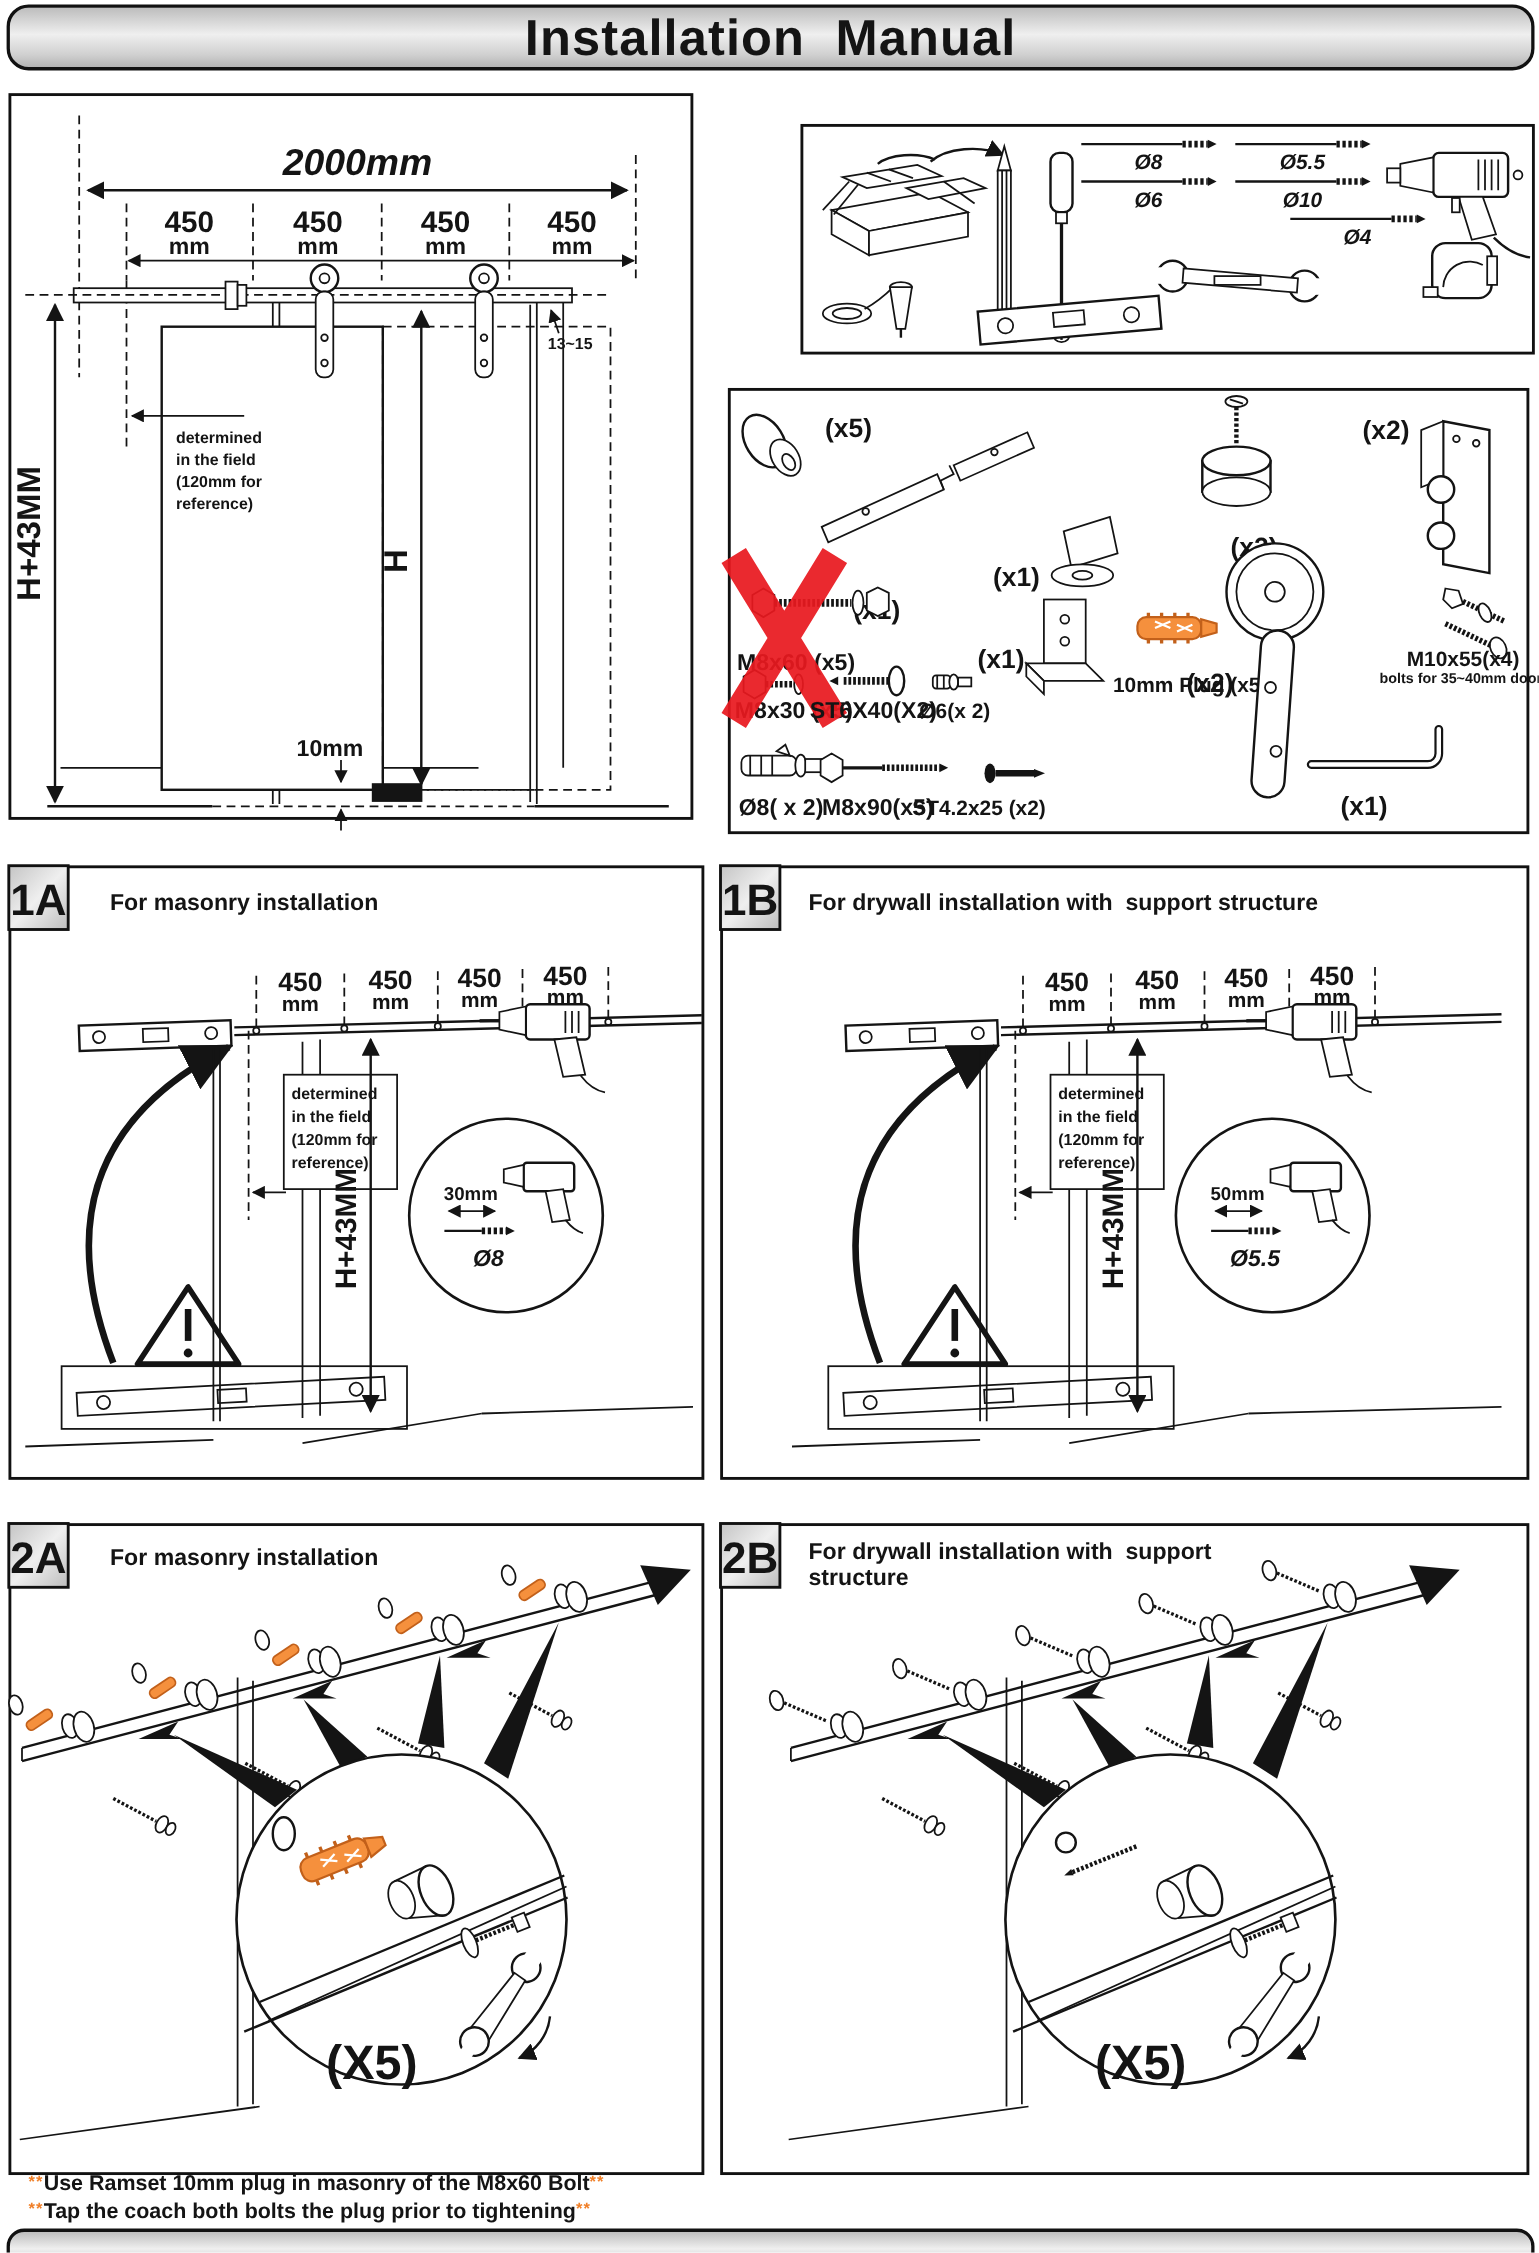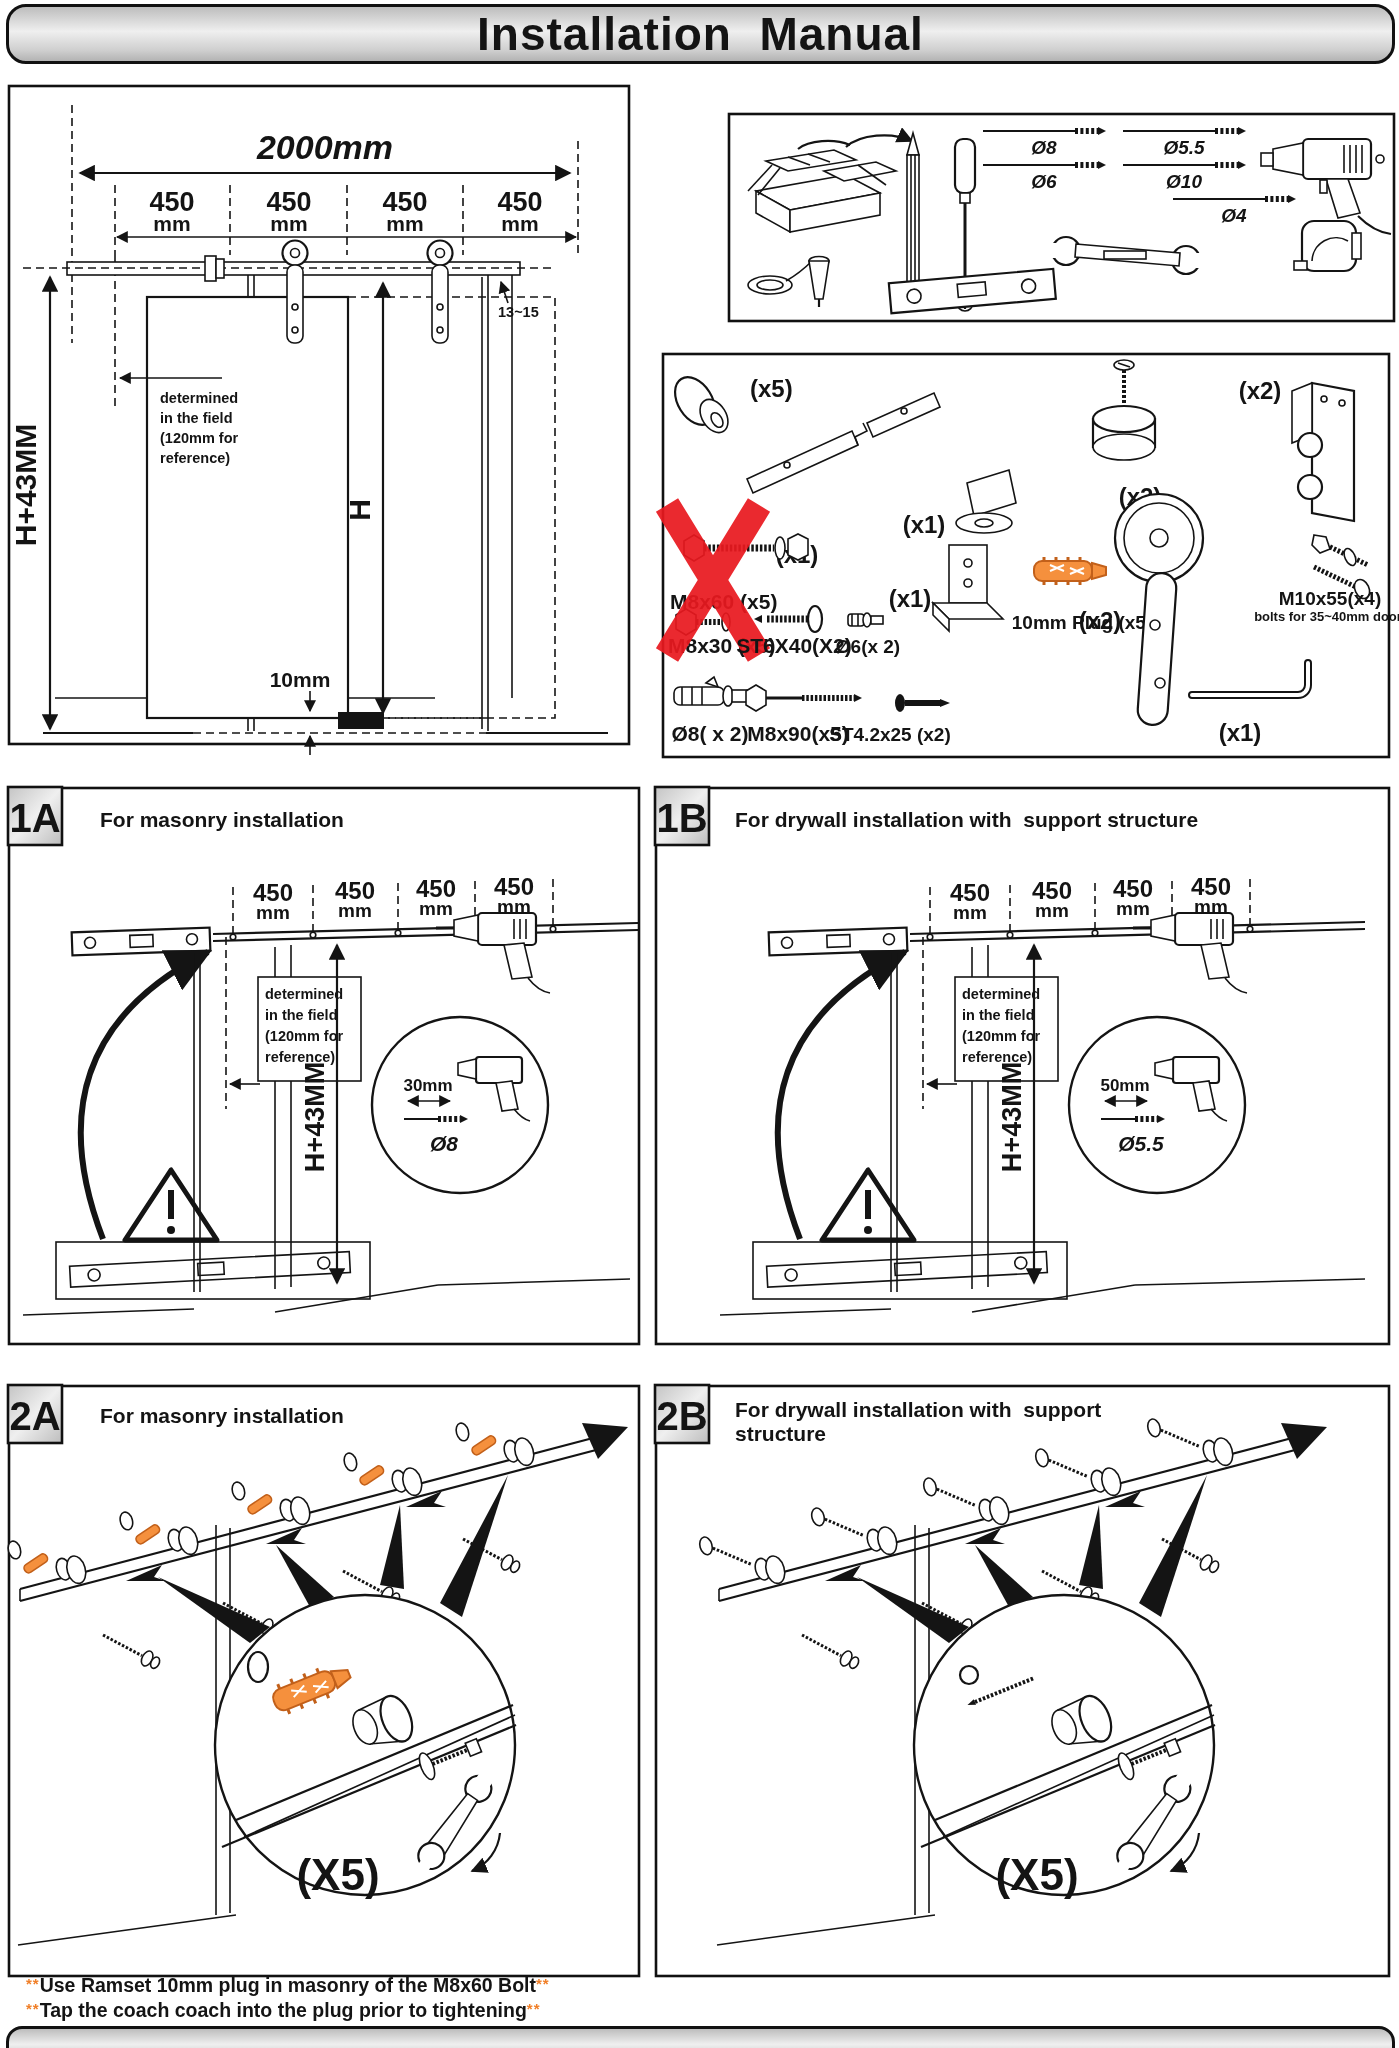--- a/index.html
+++ b/index.html
@@ -798,18 +798,18 @@
           <rect x="446" y="486" width="12" height="13" fill="#fff"></rect>
         </g>
         <path class="s2" d="M492 448 a46 46 0 0 1 -28 38" fill="none" marker-end="url(#ma)"></path>
         <text class="t t44 mid" x="330" y="505">(X5)</text>
       </g>
     </g>
   </svg>
 
   <div id="footnotes" class="abs">
     <div><span class="star">**</span><span>Use Ramset 10mm plug in masonry of the M8x60 Bolt</span><span class="star">**</span></div>
-    <div><span class="star">**</span><span>Tap the coach coach into the plug prior to tightening</span><span class="star">**</span></div>
+    <div><span class="star">**</span><span>Tap the coach both bolts the plug prior to tightening</span><span class="star">**</span></div>
   </div>
 
   <div id="bottom-bar" class="abs gbar"></div>
 
 </div>
 
 </body></html>

